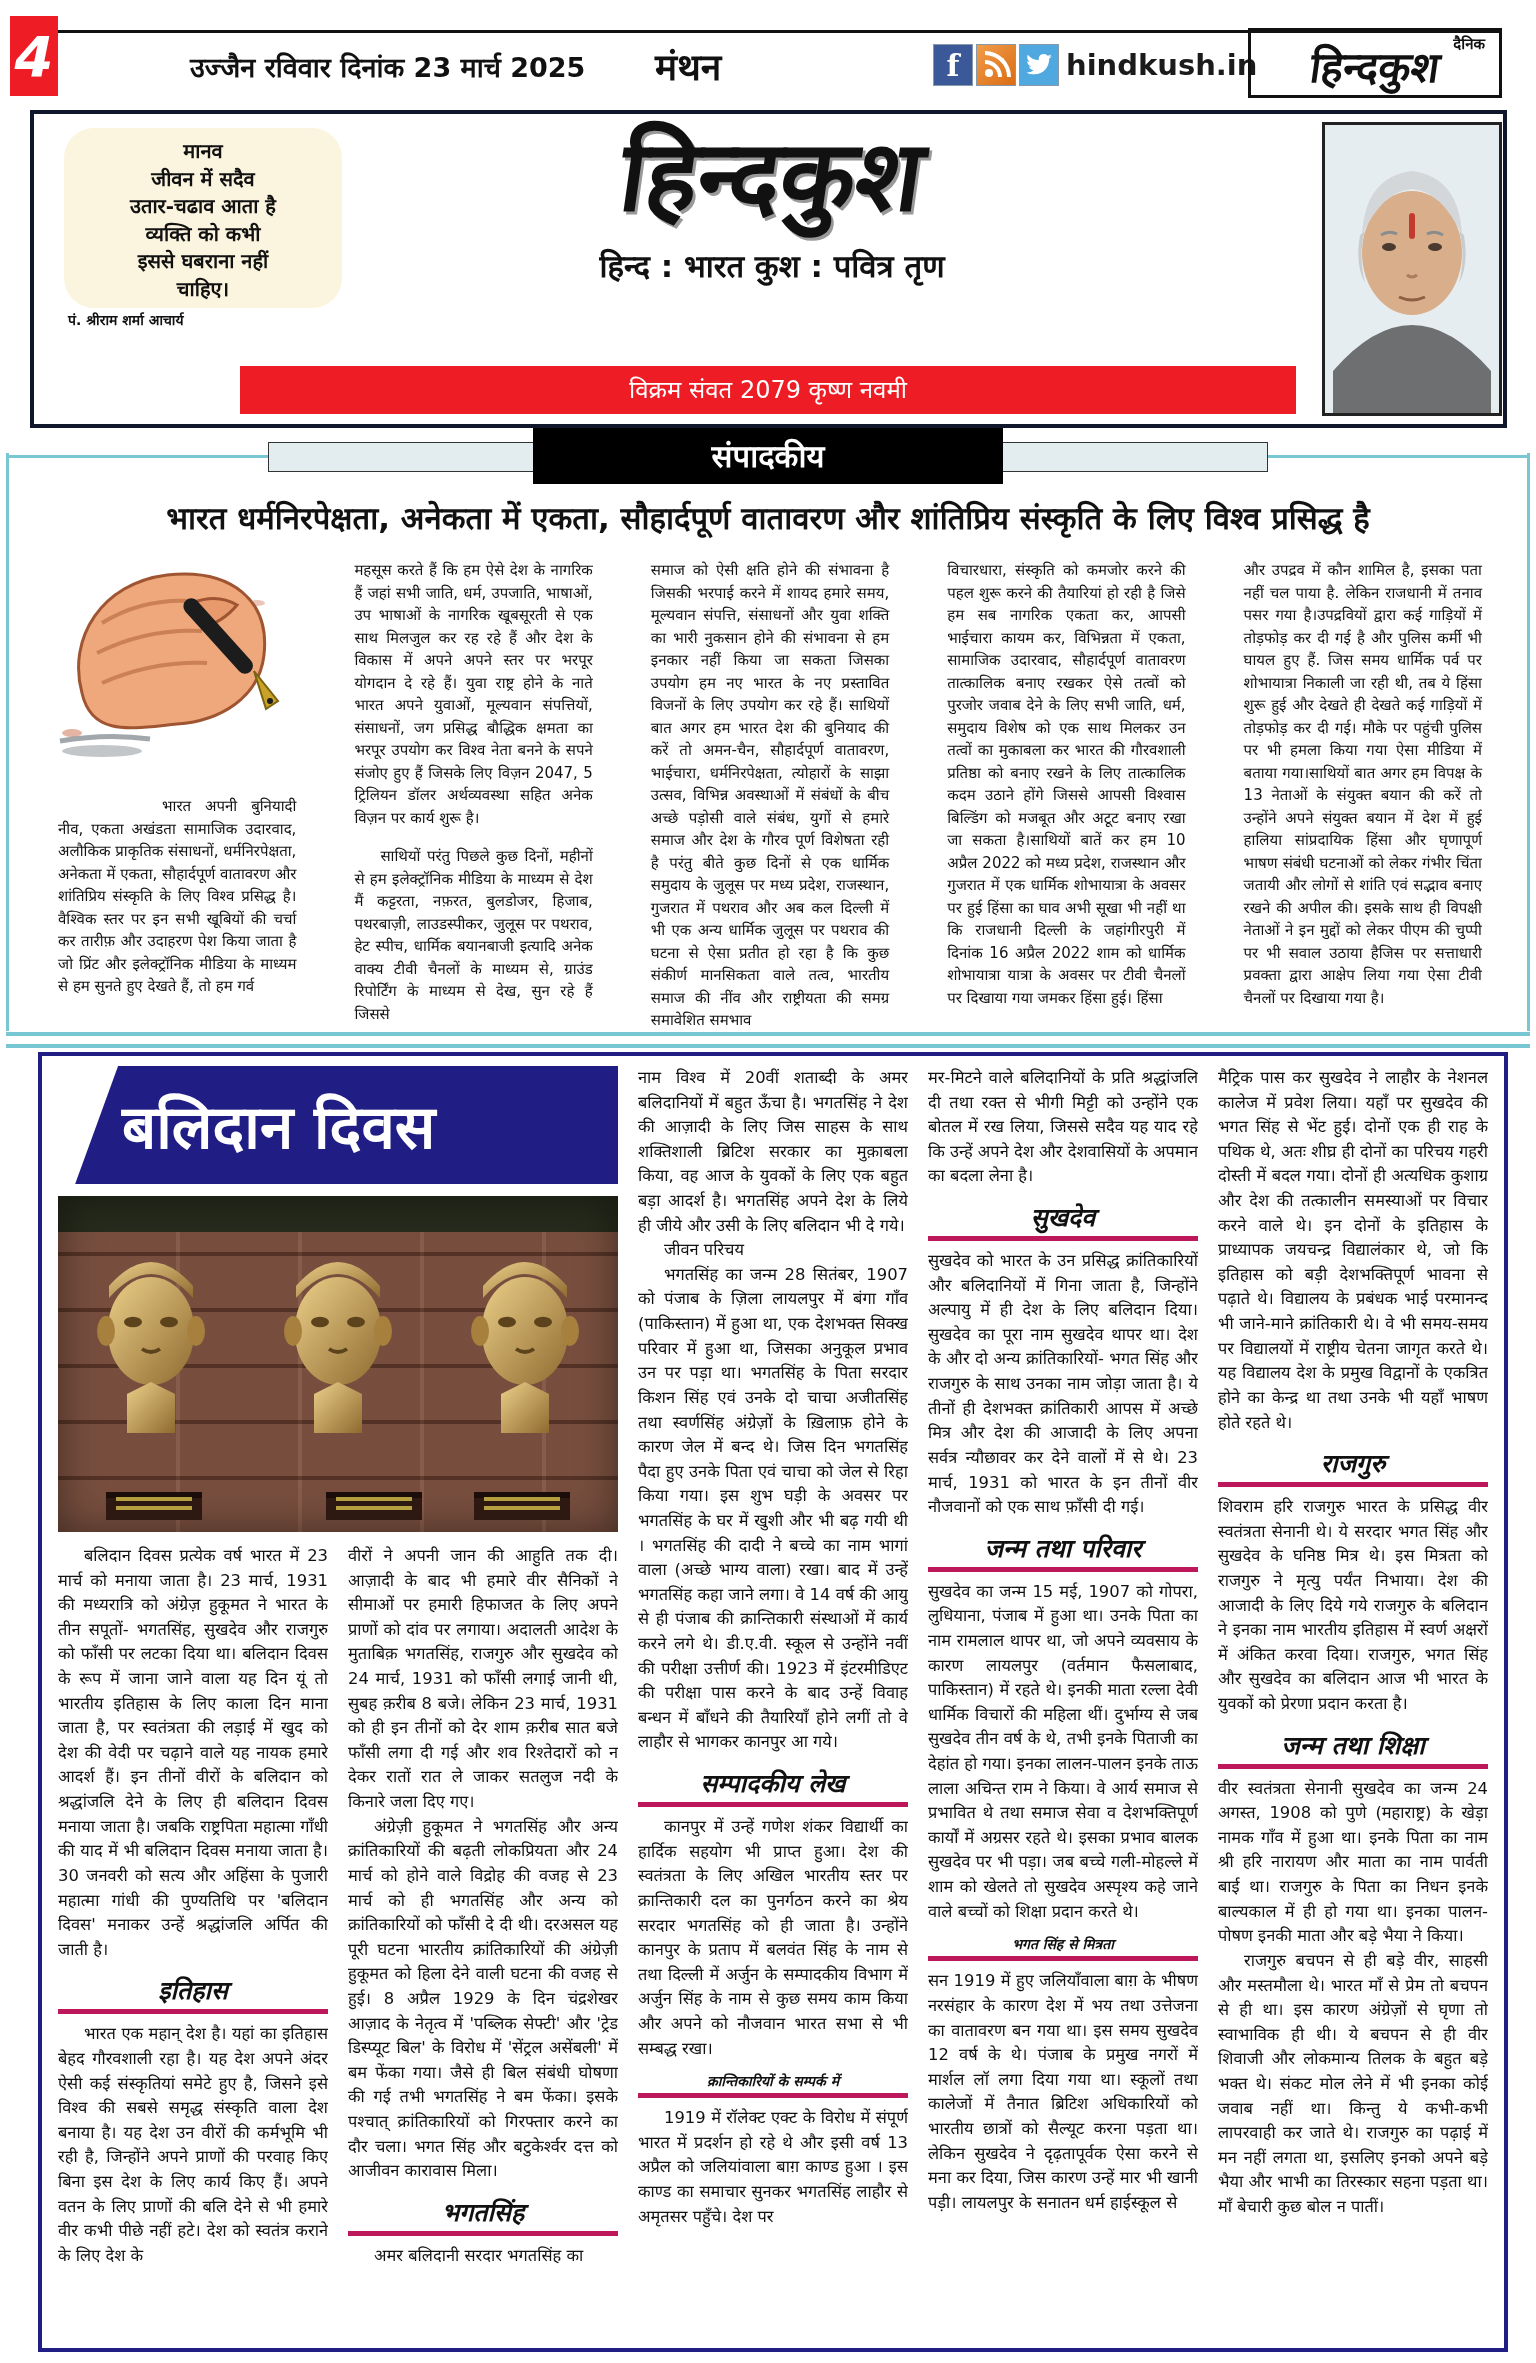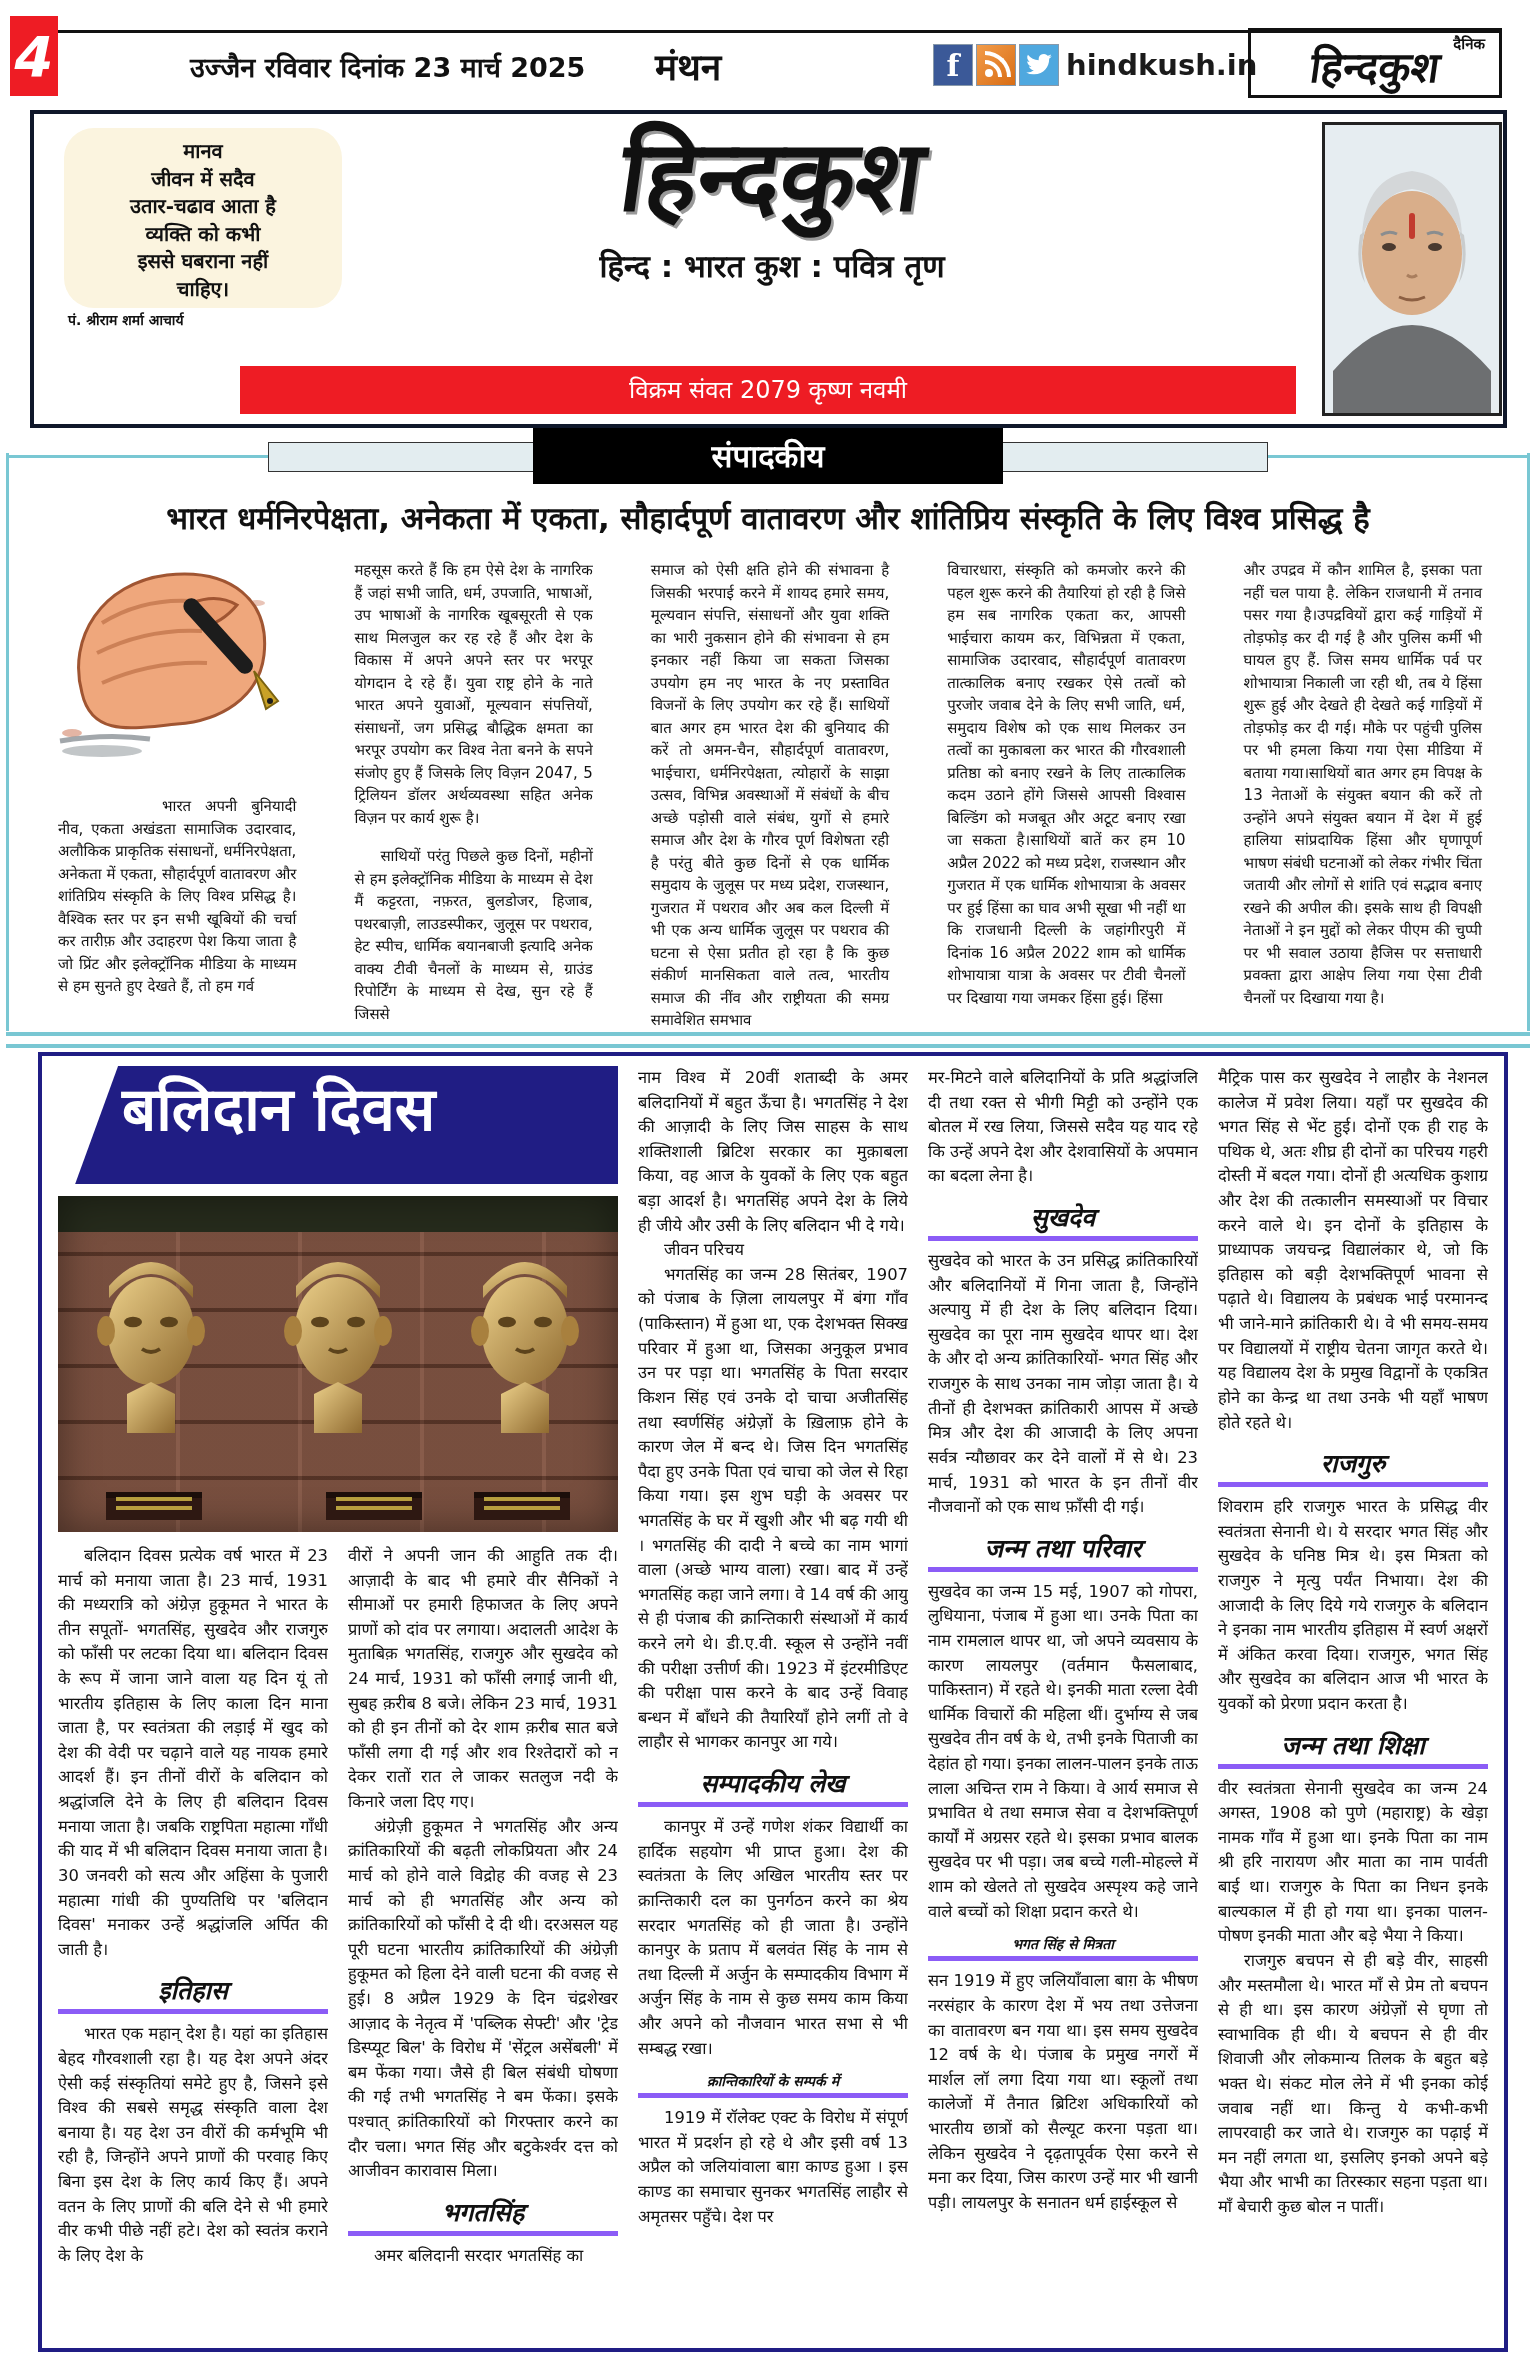--- a/index.html
+++ b/index.html
@@ -69,41 +69,41 @@
   .pen-wrap{width:100%;height:236px;}
   
   .sep{position:absolute;left:6px;right:6px;top:1032px;height:8px;
        border-top:4px solid #79c7d3;border-bottom:4px solid #79c7d3;}
   
   .article{position:absolute;left:38px;top:1052px;width:1470px;height:1300px;border:4px solid #201d84;
            box-sizing:border-box;background:#fff;}
   .art-grid{display:grid;grid-template-columns:repeat(5,1fr);grid-template-rows:118px 336px 1fr;
             gap:12px 20px;height:100%;box-sizing:border-box;padding:10px 16px 14px;}
   .art-title{grid-column:1/3;grid-row:1;background:#201d84;color:#fff;font-size:60px;font-weight:800;
-             display:flex;padding-left:64px;position:relative;overflow:hidden;}
+             display:flex;align-items:center;padding-left:64px;position:relative;overflow:hidden;}
   .art-title .notch{position:absolute;left:-34px;top:-20px;width:70px;height:160px;background:#fff;
                     transform:rotate(20deg);}
   .art-photo{grid-column:1/3;grid-row:2;position:relative;background-color:#7c4b38;
      background-image:linear-gradient(#262b1c 0,#262b1c 36px,rgba(0,0,0,0) 36px),
        repeating-linear-gradient(0deg,rgba(255,255,255,.06) 0 52px,rgba(0,0,0,.25) 52px 56px),
        repeating-linear-gradient(90deg,rgba(0,0,0,.10) 0 118px,rgba(255,255,255,.04) 118px 122px);
      box-shadow:inset 0 0 40px rgba(0,0,0,.45);display:flex;justify-content:space-around;
      align-items:flex-start;padding-top:48px;box-sizing:border-box;}
   .bust{width:150px;height:210px;}
   .plaque{position:absolute;bottom:12px;width:96px;height:28px;background:#2e1812;
           box-shadow:inset 0 6px 0 rgba(0,0,0,.4);}
   .plaque i{display:block;height:4px;margin:5px 10px 0;background:#d8c24a;opacity:.8;}
   .plaque.p1{left:48px;} .plaque.p2{left:268px;} .plaque.p3{right:48px;}
   .art-col{overflow:hidden;}
   .c1{grid-column:1;grid-row:3;} .c2{grid-column:2;grid-row:3;}
   .c3{grid-column:3;grid-row:1/4;} .c4{grid-column:4;grid-row:1/4;} .c5{grid-column:5;grid-row:1/4;}
   .art-col p{margin:0;font-size:16.4px;line-height:1.5;text-align:justify;text-indent:26px;}
   .art-col p.cont{text-indent:0;}
   .subhead{font-family:"DejaVu Serif",serif;font-style:italic;font-weight:700;font-size:25px;
-           text-align:center;border-bottom:5px solid #8b5cf6;padding-bottom:3px;margin:10px 0 8px;
+           text-align:center;border-bottom:5px solid #be185d;padding-bottom:3px;margin:10px 0 8px;
            white-space:nowrap;overflow:visible;}
   .subhead.sm{font-size:14px;text-align:center;}
 </style>
 </head>
 <body>
 
 <div class="page">
 
   <div class="top-rule"></div>
   <div class="page-num">4</div>

